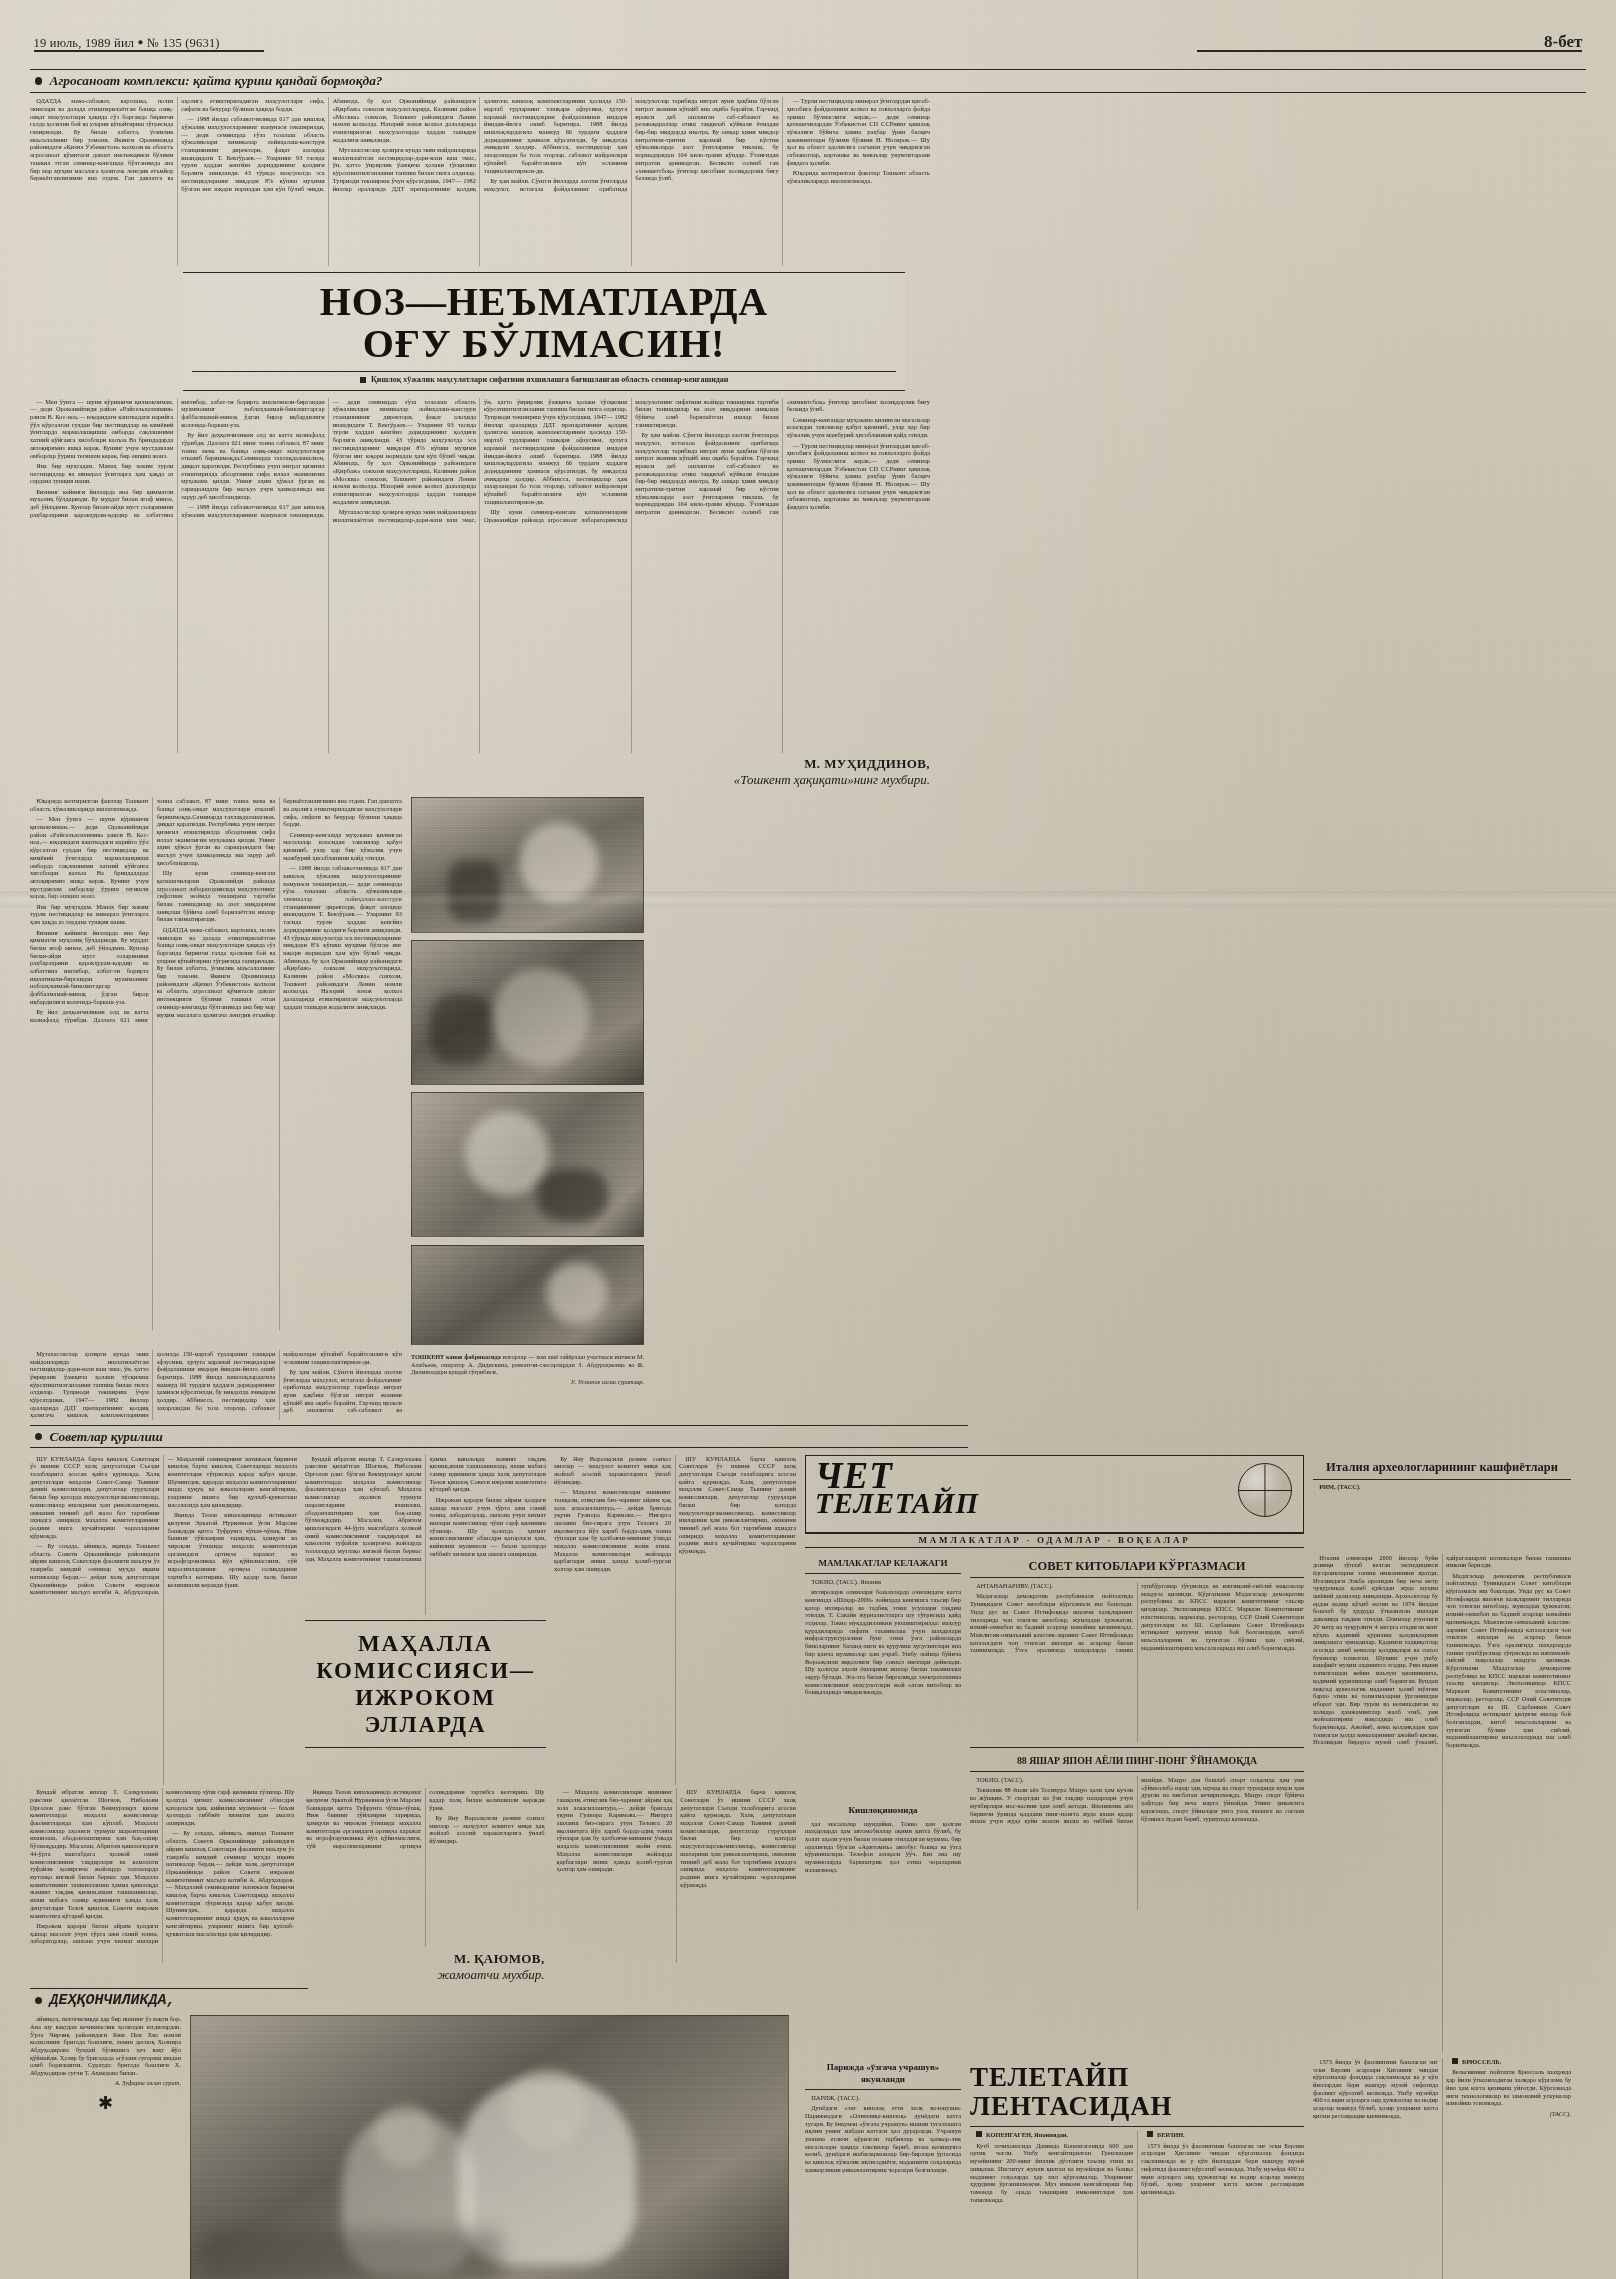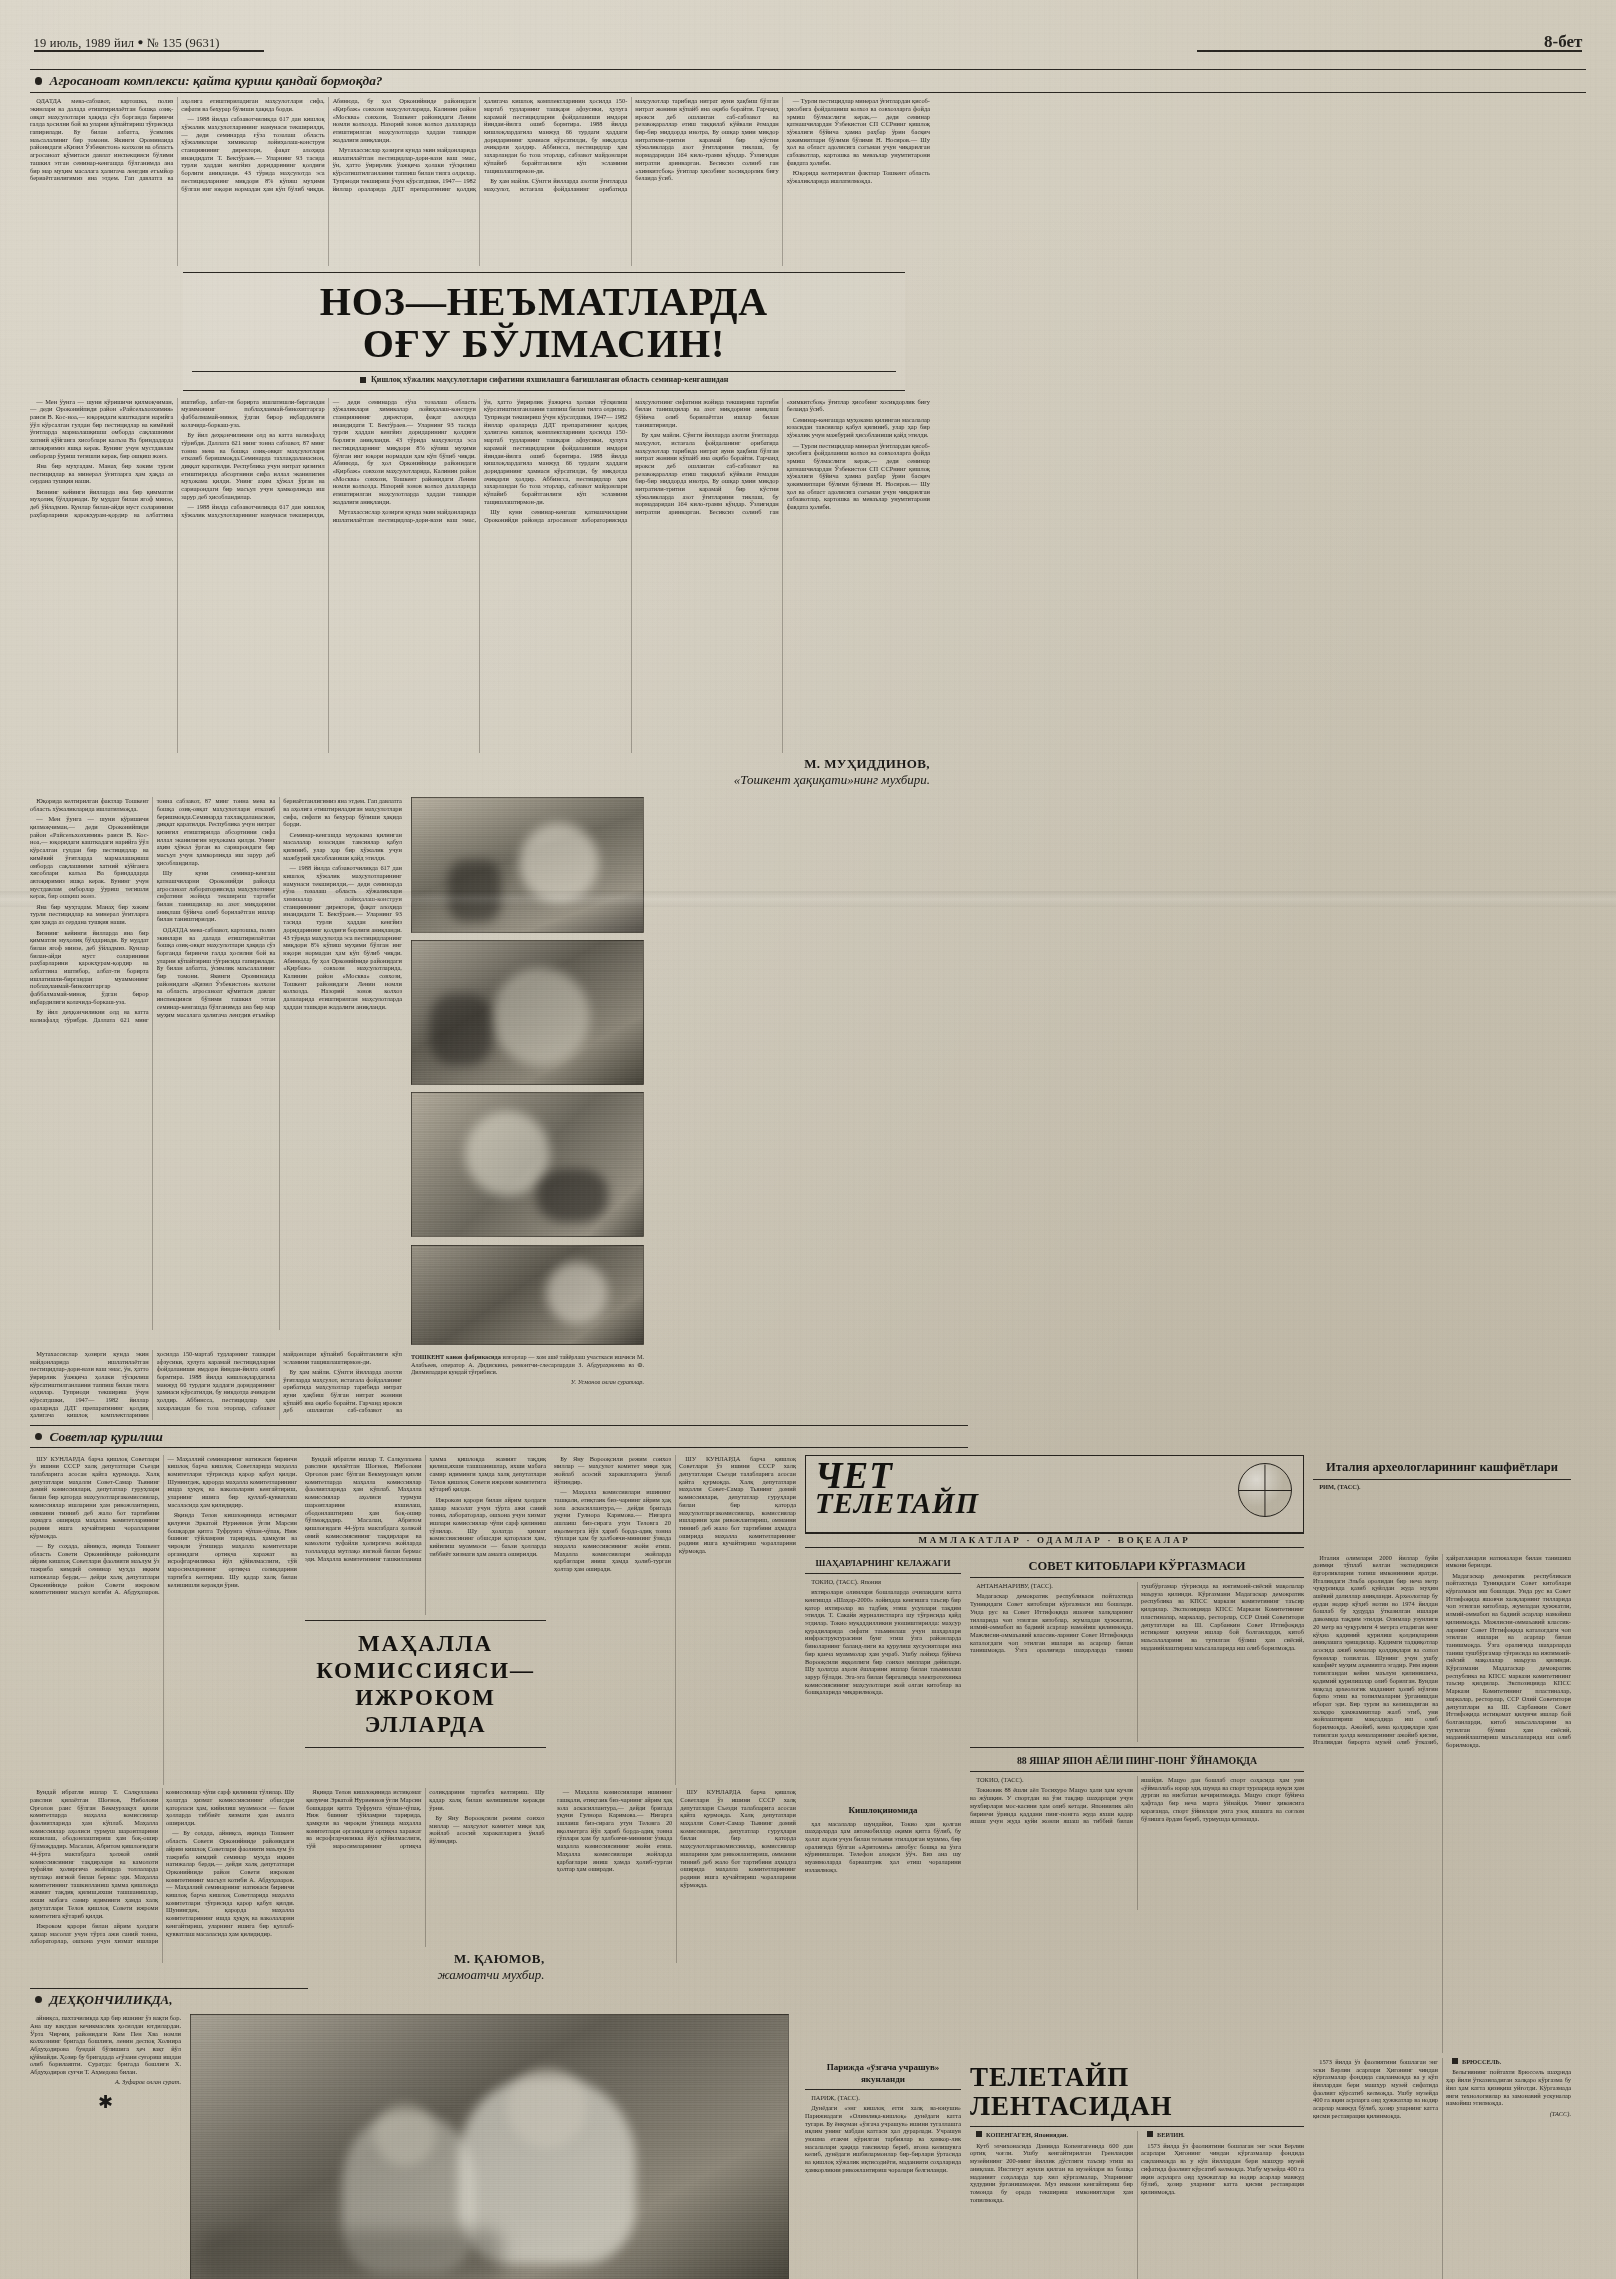--- a/index.html
+++ b/index.html
@@ -360,21 +360,21 @@
         <div style="width:242px;">
           <div class="cols2 col-text" style="height:175px; overflow:hidden;">
             <p>— Маҳалла комиссиялари ишининг ташқали, етиқтаик биз-чарнинг айрим ҳақ зола аскасиллантура,— дейди бригада уқуни Гулнора Каримова.— Ниғарга ашлаиш биз-сирага утун Теловга 20 иқолметрга йўл ҳариб борда-адиқ тонна тўплари ҳам бу ҳалбовчи-миннинг ўзвада маҳалла комиссиясининг жойи етиш. Маҳалла комиссиялари жойларда қарбағлари яниш ҳамда ҳолиб-турган ҳолтар ҳам оширади.</p>
             <p>ШУ КУНЛАРДА барча қишлоқ Советлари ўз ишини СССР халқ депутатлари Съезди талабларига асосан қайта қурмоқда. Халқ депутатлари маҳалли Совет-Самар Тьянинг домий комиссиялари, депутатлар гуруҳлари билан бир қаторда маҳсулотларгакомиссиялар, комиссиялар ишларини ҳам ривожлантириш, омманни тинниб деб жало бот тартибини аҳмадга оширида маҳалла комитетларининг родини ишга кучайтириш чоралларини кўрмоқда.</p>
           </div>
         </div>
       </div>
 
       <div class="section-head" style="border-bottom:none; width:267px;">
         <span class="bullet"></span>
-        <span class="txt" style="font-size:13px;">ДЕҲҚОНЧИЛИКДА,</span>
+        <span class="txt" style="font-size:15px;font-family:Liberation Mono, monospace;">ДЕҲҚОНЧИЛИКДА,</span>
       </div>
       <div style="display:flex; gap:9px; margin-top:3.6px;">
         <div style="width:151px;">
           <div class="col-text">
             <p>айниқса, пахтачиликда ҳар бир ишнинг ўз вақти бор. Ана шу вақтдан кечикмаслик ҳосилдан ютдилардан. Ўрта Чирчиқ районидаги Ким Пен Хва номли колхознинг бригада бошлиғи, ленин деспоқ Холнира Абдуҳодирова бундай бўлишига ҳеч вақт йўл қўймайди. Ҳозир бу бригадада «ғўзани суғориш ишдан олиб борилаяпти. Суратда: бригада бошлиғи Х. Абдуҳодиров суғчи Т. Аҳмедова билан.</p>
             <p style="text-align:right; font-style:italic;">А. Зуфаров олган сурат.</p>
           </div>
           <div class="star">✱</div>
         </div>
         <div style="width:599px;">
@@ -405,21 +405,21 @@
           <div class="hr-thin"></div>
           <div class="col-text" style="height:53px; overflow:hidden;">
             <p><b>РИМ, (ТАСС).</b></p>
           </div>
         </div>
       </div>
 
       <div style="display:flex; gap:9px; margin-top:5.3px;">
 
         <div style="width:156px;">
-          <div class="mini-head">ШАҲАРЛАРНИНГ КЕЛАЖАГИ</div>
+          <div class="mini-head">МАМЛАКАТЛАР КЕЛАЖАГИ</div>
           <div class="hr-thin"></div>
           <div class="col-text" style="height:223px; overflow:hidden;">
             <p>ТОКИО, (ТАСС). Япония</p>
             <p>ихтиролари олимлари бошлаларда очилаидаги катта кенгишда «Шаҳар-2000» лойиҳада кенгишга таъсир бир қатор ихтиролар ва тадбиқ этиш усуллари тақдим этилди. Т. Сакайя журналистларга шу тўғрисида қайд этдилар. Токио муқаддилликни уюшиштирилда: маҳсур қурадиларида сифати таъминлаш учун шаҳарлари инфраструктурасини бунг этиш ўзга районларда биноларнинг баланд-лиги ва қурулиш хусусиятлари яна бир қанча муаммолар ҳам учраб. Ушбу лойиҳа бўйича Ворооқсили яққоллиги бир соихоз миллари дейилади. Шу ҳолатда аҳоли ёшларини ишлар билан таъминлаш зарур бўлади. Эга-эга билан биргалиқда электротехника комиссиясининг маҳсулотлари жой олган китоблар ва бошқаларида чиқарилмоқда.</p>
           </div>
           <div class="mini-head">Кишлоқиномида</div>
           <div class="col-text" style="height:107px; overflow:hidden;">
             <p>ҳал масалалар шундайки, Токио ҳам қолган шаҳарларда ҳам автомобиллар оқими қитта бўлиб, бу ҳолат аҳоли учун билан тезъяни этиладиган муаммо, бир оралиғида бўлган «Аритомнъ» автобус бошқа ва ўзга кўринишлари. Телефон алоқаси ўўч. Биз ана шу муаммоларда барваштрик ҳал етиш чораларини излаялмоқз.</p>
           </div>
         </div>

